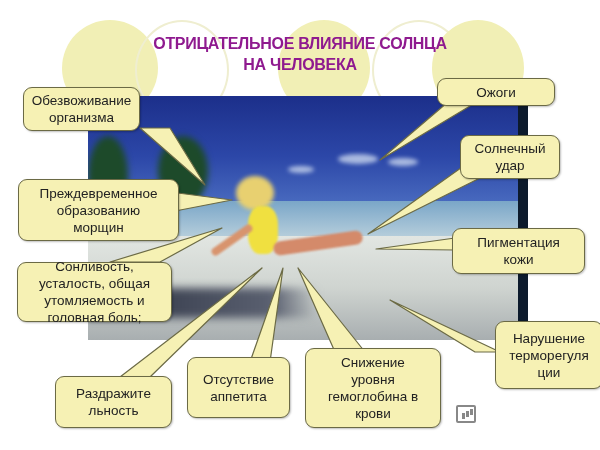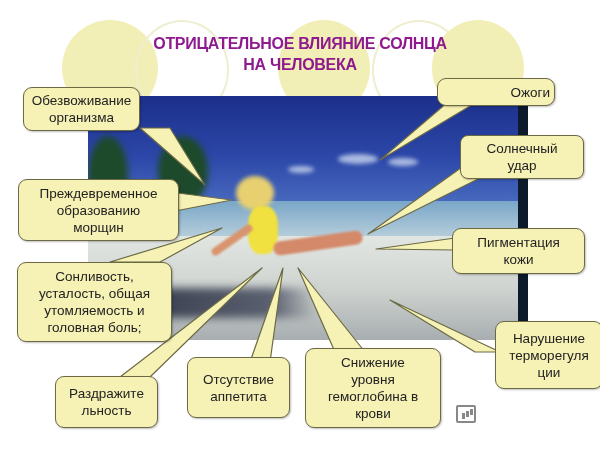--- a/index.html
+++ b/index.html
@@ -81,27 +81,27 @@
 
 <div class="box" style="left:23px;top:87px;width:117px;height:44px;">
     <span>Обезвоживание
 организма</span>
   </div>
 <div class="box" style="left:18px;top:179px;width:161px;height:62px;">
     <span>Преждевременное
 образованию
 морщин</span>
   </div>
-<div class="box" style="left:17px;top:262px;width:155px;height:80px;">
+<div class="box" style="left:17px;top:262px;width:155px;height:60px;">
     <span>Сонливость,
 усталость, общая
 утомляемость и
 головная боль;</span>
   </div>
-<div class="box" style="left:55px;top:376px;width:103px;height:52px;">
+<div class="box" style="left:55px;top:376px;width:117px;height:52px;">
     <span>Раздражите
 льность</span>
   </div>
 <div class="box" style="left:187px;top:357px;width:103px;height:61px;">
     <span>Отсутствие
 аппетита</span>
   </div>
 <div class="box" style="left:305px;top:348px;width:136px;height:80px;">
     <span>Снижение
 уровня
@@ -110,23 +110,23 @@
   </div>
 <div class="box" style="left:471px;top:321px;width:108px;height:68px;margin-left:24px;">
     <span>Нарушение
 терморегуля
 ции</span>
   </div>
 <div class="box" style="left:452px;top:228px;width:133px;height:46px;">
     <span>Пигментация
 кожи</span>
   </div>
-<div class="box" style="left:460px;top:135px;width:124px;height:44px;border-radius:8px;">
+<div class="box" style="left:460px;top:135px;width:100px;height:44px;">
     <span>Солнечный
 удар</span>
   </div>
-<div class="box" style="left:437px;top:78px;width:118px;height:28px;justify-content:flex-end;">
+<div class="box" style="left:437px;top:78px;width:118px;height:28px;">
     <span>Ожоги</span>
   </div>
 
 <div class="watermark">
   <div class="wm-icon"></div>
 </div>
 
 </body></html>

